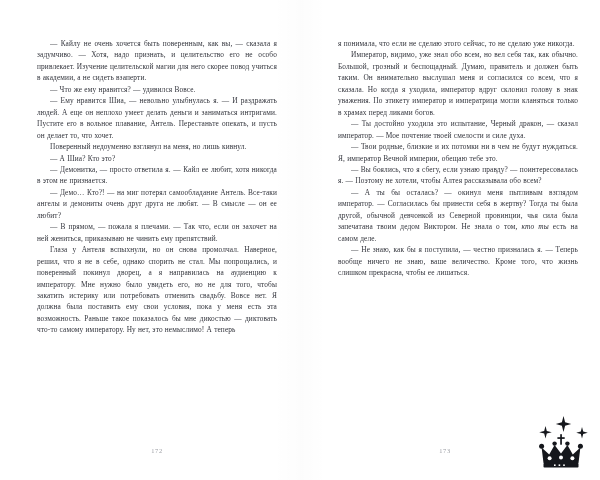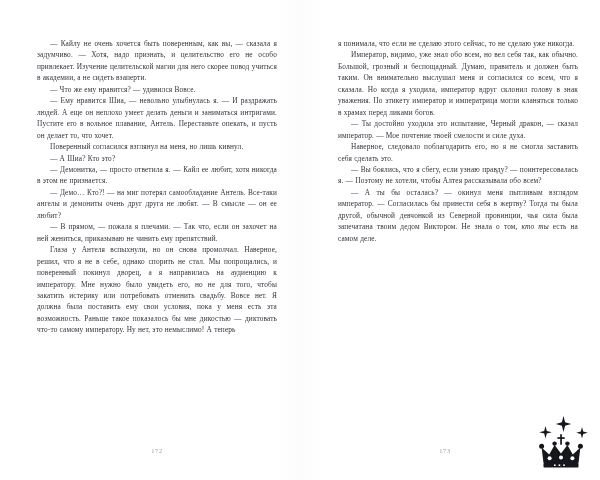--- a/index.html
+++ b/index.html
@@ -106,38 +106,39 @@
 </head>
 <body>
 
 <div id="book-spread">
 
   <div class="page" id="page-left">
     <div class="text-column">
       <p class="dialogue">— Кайлу не очень хочется быть поверенным, как вы, — сказала я задумчиво. — Хотя, надо признать, и целительство его не особо привлекает. Изучение целительской магии для него скорее повод учиться в академии, а не сидеть взаперти.</p>
       <p class="dialogue">— Что же ему нравится? — удивился Вовсе.</p>
       <p class="dialogue">— Ему нравится Шиа, — невольно улыбнулась я. — И раздражать людей. А еще он неплохо умеет делать деньги и заниматься интригами. Пустите его в вольное плавание, Антель. Перестаньте опекать, и пусть он делает то, что хочет.</p>
-      <p class="narrative">Поверенный согласился взглянул на меня, но лишь кивнул.</p>
+      <p class="narrative">Поверенный недоуменно взглянул на меня, но лишь кивнул.</p>
       <p class="dialogue">— А Шиа? Кто это?</p>
       <p class="dialogue">— Демонитка, — просто ответила я. — Кайл ее любит, хотя никогда в этом не признается.</p>
       <p class="dialogue">— Демо… Кто?! — на миг потерял самообладание Антель. Все-таки ангелы и демониты очень друг друга не любят. — В смысле — он ее любит?</p>
       <p class="dialogue">— В прямом, — пожала я плечами. — Так что, если он захочет на ней жениться, приказываю не чинить ему препятствий.</p>
       <p class="narrative">Глаза у Антеля вспыхнули, но он снова промолчал. Наверное, решил, что я не в себе, однако спорить не стал. Мы попрощались, и поверенный покинул дворец, а я направилась на аудиенцию к императору. Мне нужно было увидеть его, но не для того, чтобы закатить истерику или потребовать отменить свадьбу. Вовсе нет. Я должна была поставить ему свои условия, пока у меня есть эта возможность. Раньше такое показалось бы мне дикостью — диктовать что-то самому императору. Ну нет, это немыслимо! А теперь</p>
     </div>
     <div class="folio">172</div>
   </div>
 
   <div class="page" id="page-right">
     <div class="text-column">
       <p class="no-indent">я понимала, что если не сделаю этого сейчас, то не сделаю уже никогда.</p>
       <p class="narrative">Император, видимо, уже знал обо всем, но вел себя так, как обычно. Большой, грозный и беспощадный. Думаю, правитель и должен быть таким. Он внимательно выслушал меня и согласился со всем, что я сказала. Но когда я уходила, император вдруг склонил голову в знак уважения. По этикету император и императрица могли кланяться только в храмах перед ликами богов.</p>
       <p class="dialogue">— Ты достойно уходила это испытание, Черный дракон, — сказал император. — Мое почтение твоей смелости и силе духа.</p>
-      <p class="narrative">Наверное, следовало поблагодарить его, но я не смогла заставить себя сделать это.</p>
+      <p class="dialogue">— Твои родные, близкие и их потомки ни в чем не будут нуждаться. Я, император Вечной империи, обещаю тебе это.</p>
       <p class="dialogue">— Вы боялись, что я сбегу, если узнаю правду? — поинтересовалась я. — Поэтому не хотели, чтобы Алтея рассказывала обо всем?</p>
       <p class="dialogue"><span>— А ты бы осталась? — окинул меня пытливым взглядом император. — Согласилась бы принести себя в жертву? Тогда ты была другой, обычной девчонкой из Северной провинции, чья сила была запечатана твоим дедом Виктором. Не знала о том, </span><em>кто ты</em><span> есть на самом деле.</span></p>
+      <p class="dialogue">— Не знаю, как бы я поступила, — честно призналась я. — Теперь вообще ничего не знаю, ваше величество. Кроме того, что жизнь слишком прекрасна, чтобы ее лишаться.</p>
     </div>
     <div class="folio">173</div>
 
     <div id="ornament">
       <svg viewBox="0 0 62 58" xmlns="http://www.w3.org/2000/svg" aria-hidden="true">
         <g fill="#15171c">
 
           <path d="M33.5 2 L35.1 8.3 L41.2 10.0 L35.1 11.7 L33.5 18.0 L31.9 11.7 L25.8 10.0 L31.9 8.3 Z"></path>
 
           <path d="M15.5 12 L16.8 17.0 L21.8 18.3 L16.8 19.6 L15.5 24.6 L14.2 19.6 L9.2 18.3 L14.2 17.0 Z"></path>

